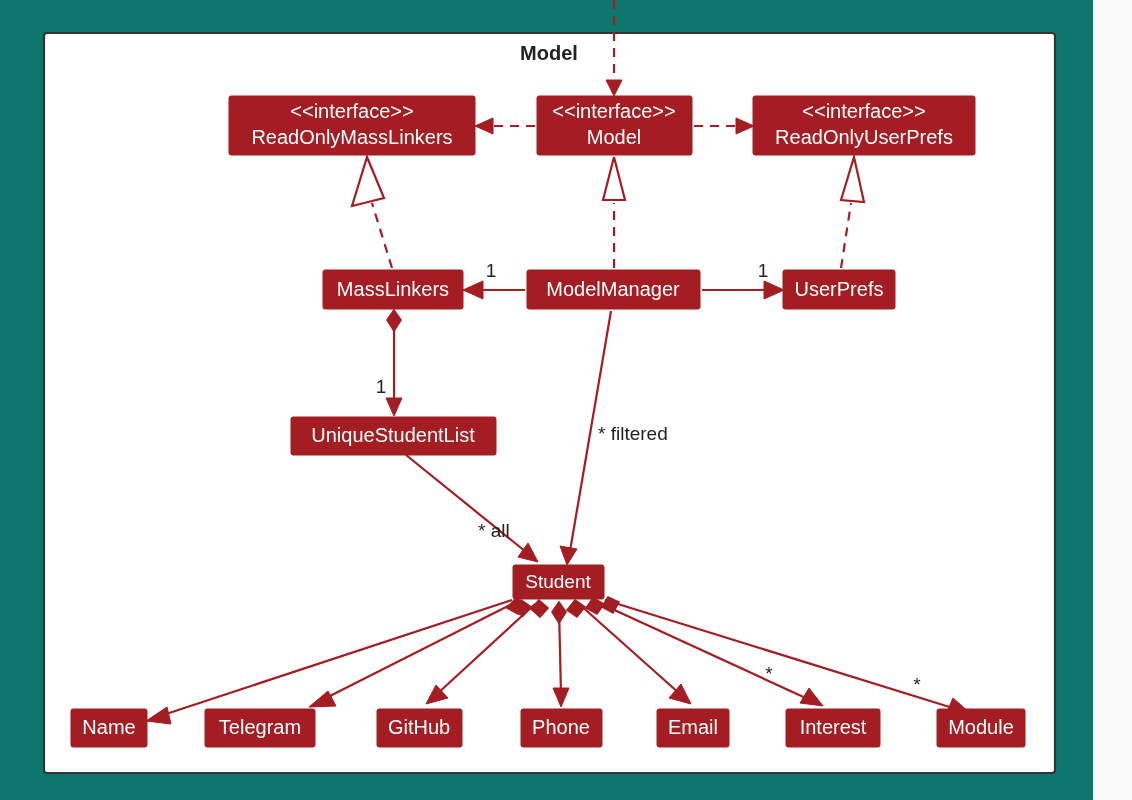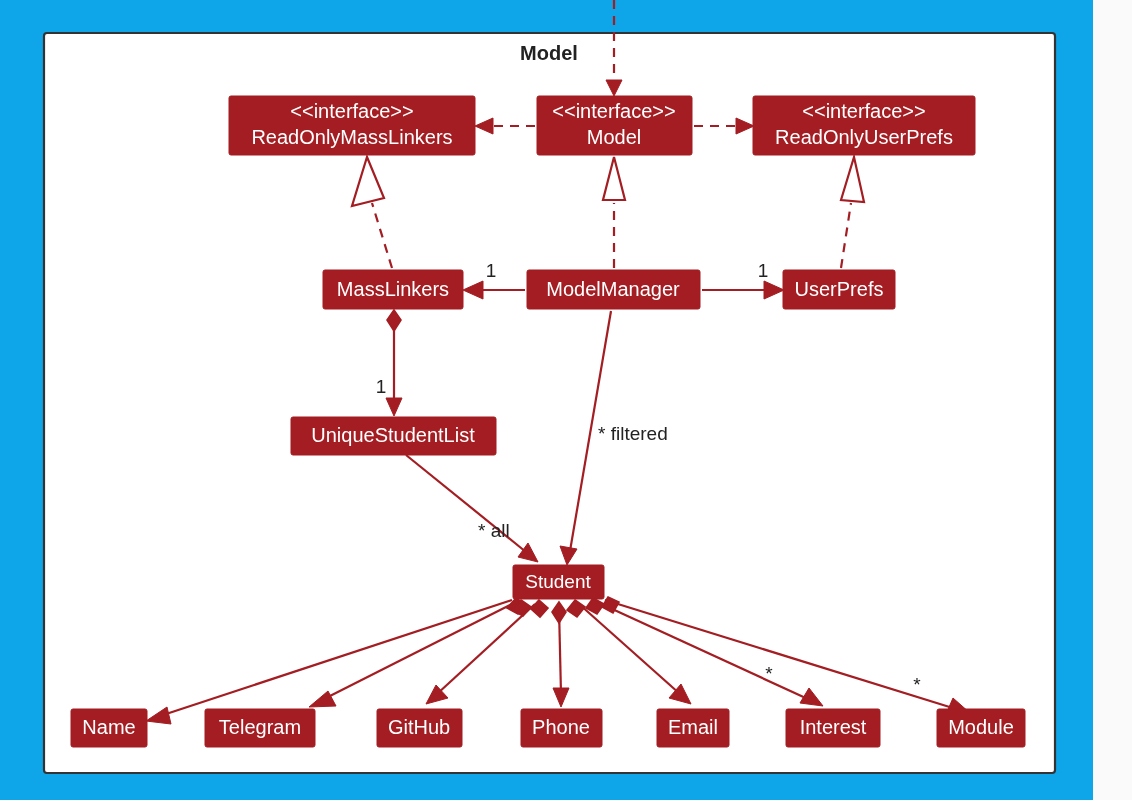--- a/index.html
+++ b/index.html
@@ -5,21 +5,21 @@
   html, body {
     margin: 0;
     padding: 0;
     background: #fafafa;
     font-family: "Liberation Sans", sans-serif;
   }
   #stage {
     position: relative;
     width: 1093px;
     height: 800px;
-    background: #0ea5e9;
+    background: #0f766e;
     overflow: hidden;
   }
   #diagram {
     position: absolute;
     left: 0;
     top: 0;
     width: 1132px;
     height: 800px;
   }
   .pkg-rect {

